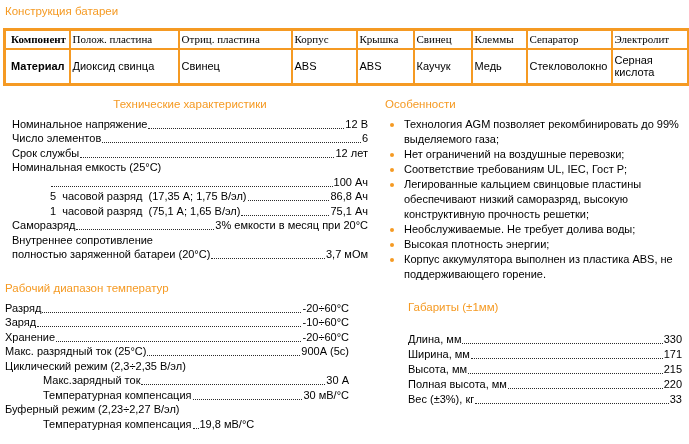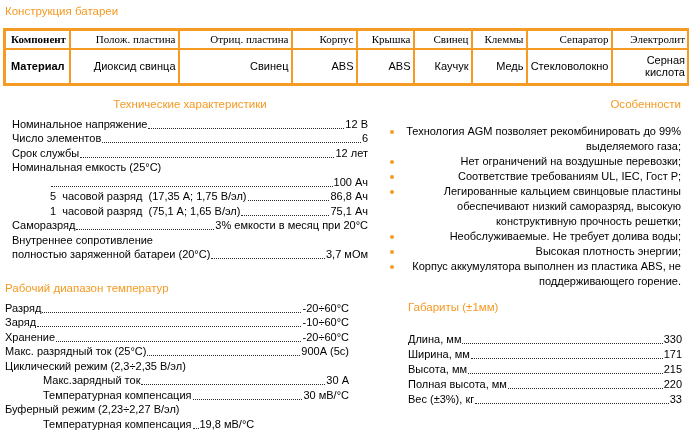--- a/index.html
+++ b/index.html
@@ -13,21 +13,21 @@
     white-space:nowrap;
   }
   
   table.construction {
     position:absolute; left:3px; top:28px; width:684px;
     border-collapse:collapse; table-layout:fixed;
     border:3px solid #F59A23;
   }
   table.construction th, table.construction td {
     border:2px solid #F59A23; font-size:11px; line-height:12px;
-    text-align:right; vertical-align:middle; padding:1px 2px; font-weight:normal;
+    text-align:left; vertical-align:middle; padding:1px 2px; font-weight:normal;
     overflow:hidden;
   }
   table.construction tr.hdr { height:19px;font-family:Liberation Serif, serif; }
   table.construction tr.mat { height:36px;margin-left:16px; }
   table.construction th:first-child, table.construction .rowhead {
     font-weight:bold; text-align:left; padding-left:5px;
   }
   
   .block { position:absolute; }
   .rows { margin-top:5px; }
@@ -36,22 +36,22 @@
     font-size:11px; line-height:13px; width:100%;
   }
   .srow .lbl { white-space:pre; flex:0 0 auto;margin-top:20px; }
   .srow .leader { flex:1 1 auto; border-bottom:1.2px dotted #2b2b2b; margin:0 1px 2px 1px; min-width:6px; }
   .srow .val { white-space:pre; flex:0 0 auto; }
   .srow.indent { padding-left:38px; }
   .srow.short { width:243px; }
   .specs-block { left:12px; top:98px; width:356px;text-align:center; }
   .temp-block  { left:5px; top:282px; width:344px; }
   
-  .features-block { left:385px; top:98px; width:296px;text-align:right; }
-  .f-list { margin-top:13px; }
+  .features-block { left:385px; top:98px; width:296px; }
+  .f-list { margin-top:6px; }
   .f-item { display:flex; font-size:11px; line-height:15px; }
   .f-dot  { flex:0 0 auto; width:4px; height:4px; border-radius:50%; background:#F59A23; margin:6px 10px 0 5px; }
   .f-text { flex:1 1 auto; }
   
   .dims-block { left:408px; top:301px; width:274px; }
   .dims-block .rows { margin-top:17px; }
   .dims-block .srow { height:15px; }
 </style>
 </head>
 <body>

